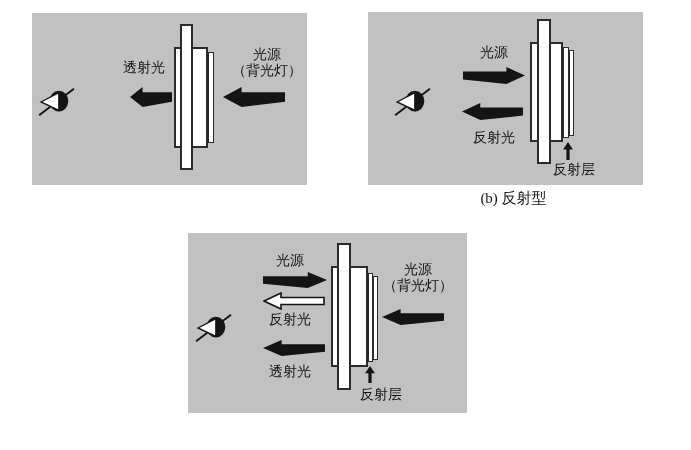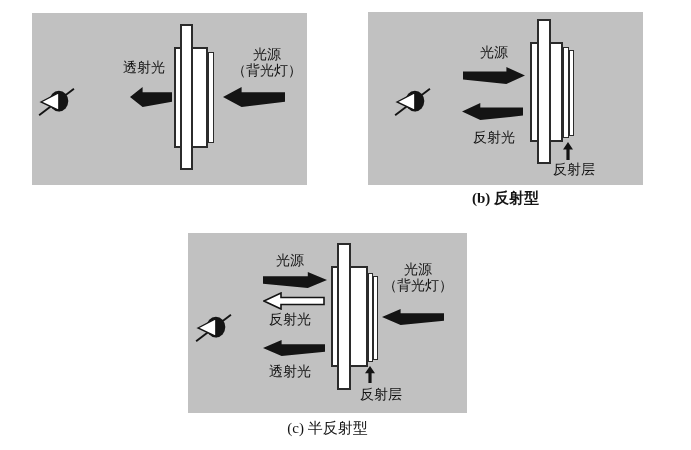--- a/index.html
+++ b/index.html
@@ -65,21 +65,21 @@
     <div class="wlabel" style="left:93px;top:118px;width:66px;">反射光</div>
 
     <div class="layer" style="left:162px;top:30px;width:33px;height:100px;"></div>
     <div class="layer thin" style="left:195px;top:35px;width:6px;height:91px;"></div>
     <div class="layer thin" style="left:201px;top:38px;width:5px;height:86px;"></div>
     <div class="layer" style="left:169px;top:7px;width:14px;height:145px;"></div>
 
     <div class="arrow up" style="left:195px;top:130px;width:10px;height:18px;"></div>
     <div class="wlabel" style="left:176px;top:150px;width:60px;">反射层</div>
   </div>
-  <div class="caption" style="left:368px;top:189px;width:275px;font-weight:bold;">(b) 反射型</div>
+  <div class="caption" style="left:376px;top:189px;width:275px;">(b) 反射型</div>
 
   <div class="panel" style="left:188px;top:233px;width:279px;height:180px;">
 
     <span class="eye" style="left:7px;top:79px;">
       <svg width="38" height="32" viewBox="0 0 40 34">
         <line x1="1" y1="31" x2="38" y2="3" stroke="currentColor" stroke-width="2"></line>
         <ellipse cx="22" cy="16" rx="10" ry="11" fill="currentColor"></ellipse>
         <polygon points="3,17 22,7 22,26" fill="#fff" stroke="currentColor" stroke-width="1.5"></polygon>
       </svg>
     </span>
@@ -104,15 +104,14 @@
 
     <div class="wlabel" style="left:195px;top:29px;width:70px;">
       <div>光源</div>
       <div>（背光灯）</div>
     </div>
     <div class="arrow left" style="left:194px;top:76px;width:62px;height:16px;"></div>
 
     <div class="arrow up" style="left:177px;top:133px;width:10px;height:17px;"></div>
     <div class="wlabel" style="left:163px;top:154px;width:60px;">反射层</div>
   </div>
-  <div class="caption" style="left:188px;top:419px;width:279px;">(c) 半反射型</div>
 
 </div>
 
 </body></html>

